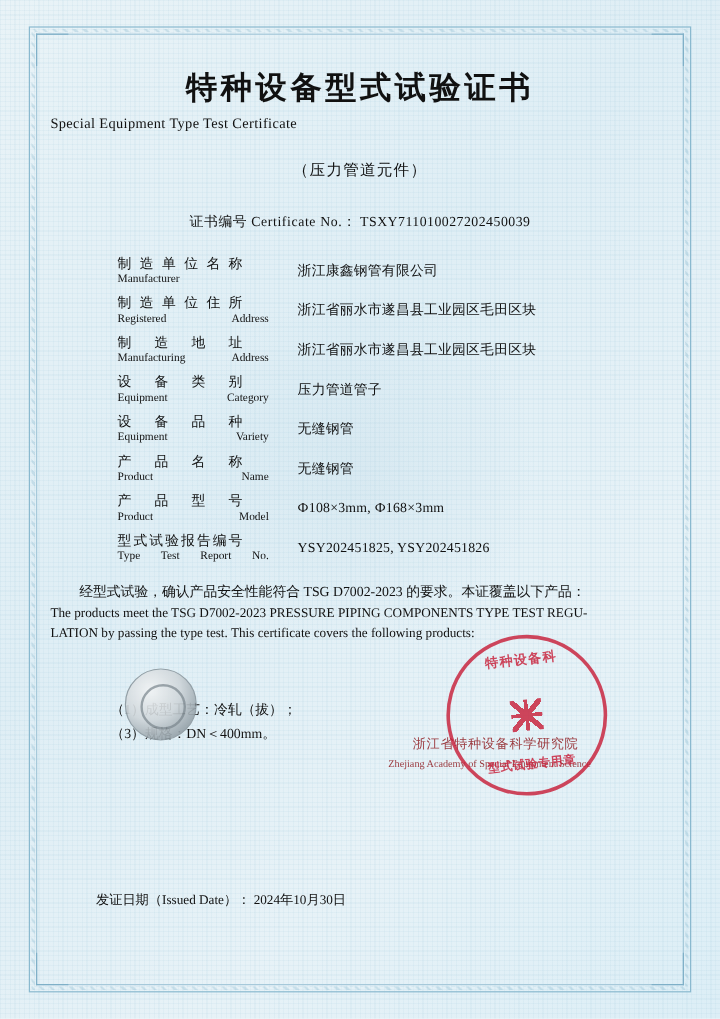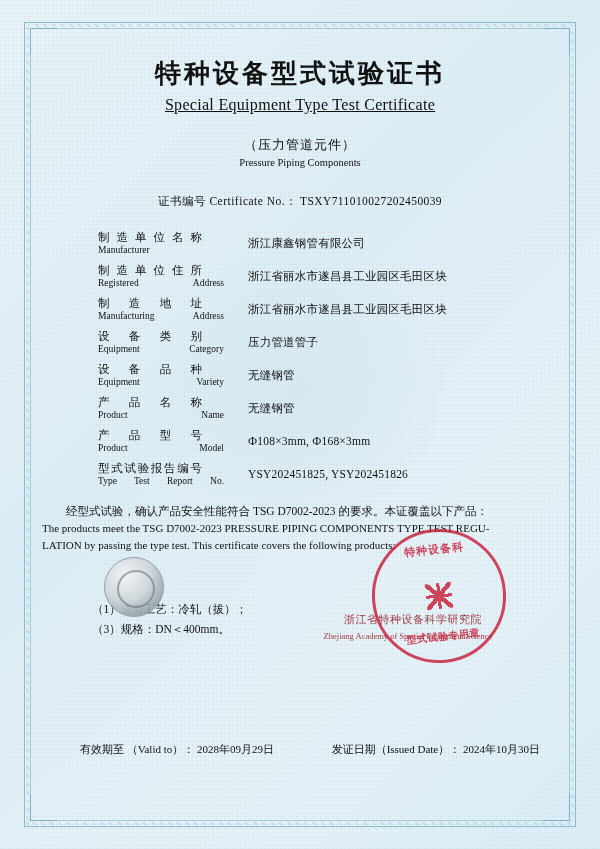--- a/index.html
+++ b/index.html
@@ -48,26 +48,24 @@
   .title-cn{
     text-align:center;
     font-size:26px;
     font-weight:bold;
     letter-spacing:3px;
     color:#111;
     margin-top:16px;
     font-family:"Liberation Serif",serif;
   }
   .title-en{
-    text-align:center;
-    font-size:16px;
+    font-size:12px;
     color:#111;
     margin-top:5px;
     letter-spacing:0.3px;
-    text-decoration:underline;
   }
   .sub-cn{
     text-align:center;
     font-size:13px;
     color:#111;
     margin-top:22px;
     letter-spacing:1px;
   }
   .sub-en{
     text-align:center;
@@ -212,21 +210,20 @@
   <div class="corner c-bl"></div>
   <div class="corner c-br"></div>
   <div class="wm"></div>
 
   <div class="content">
 
     <div class="title-cn">特种设备型式试验证书</div>
     <div class="title-en">Special Equipment Type Test Certificate</div>
 
     <div class="sub-cn">（压力管道元件）</div>
-    <div class="sub-en">Pressure Piping Components</div>
 
     <div class="cert-no">
       <span class="label">证书编号 Certificate No.：</span>
       <span class="value">TSXY711010027202450039</span>
     </div>
 
     <div class="fields">
 
       <div class="field-row">
         <div class="field-label">
@@ -311,24 +308,20 @@
     <div class="seal-org-en">Zhejiang Academy of Special Equipment Science</div>
 
     <div class="seal-red">
       <div class="seal-top-text">特种设备科</div>
       <div class="seal-bottom-text">型式试验专用章</div>
     </div>
 
     <div class="footer">
       <div class="dates">
         <div>
-          <span>有效期至 （Valid to）：</span>
-          <span>2028年09月29日</span>
-        </div>
-        <div>
           <span>发证日期（Issued Date）：</span>
           <span>2024年10月30日</span>
         </div>
       </div>
     </div>
 
 
   </div>
 </div>
 

